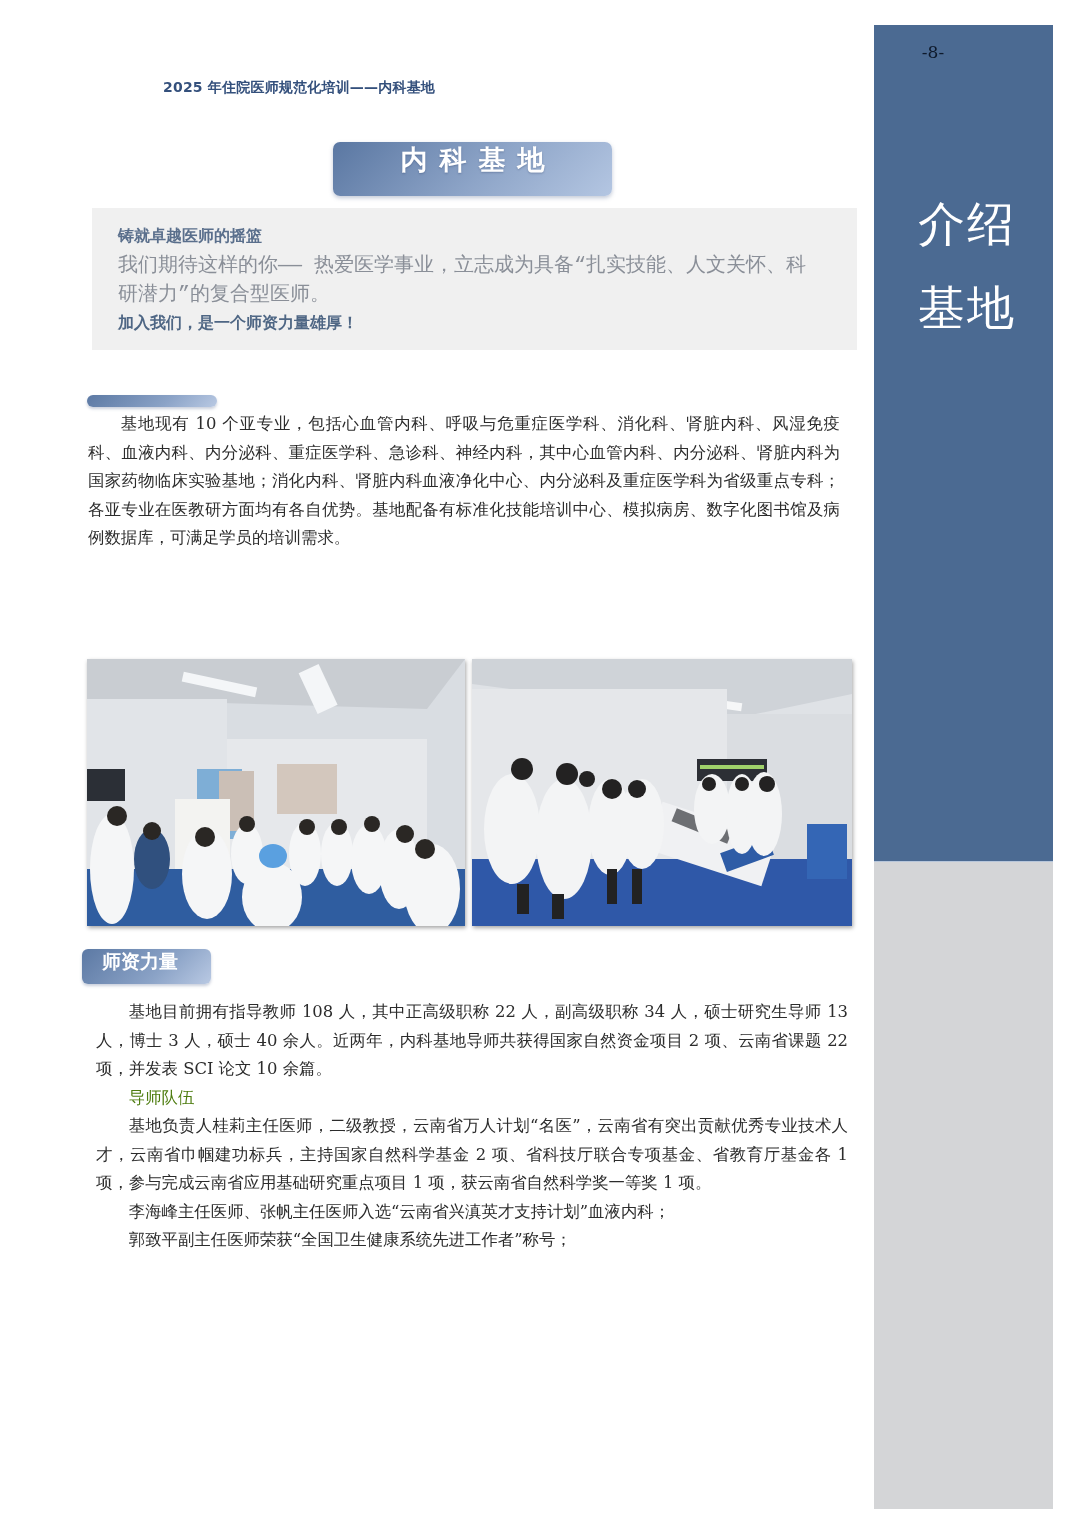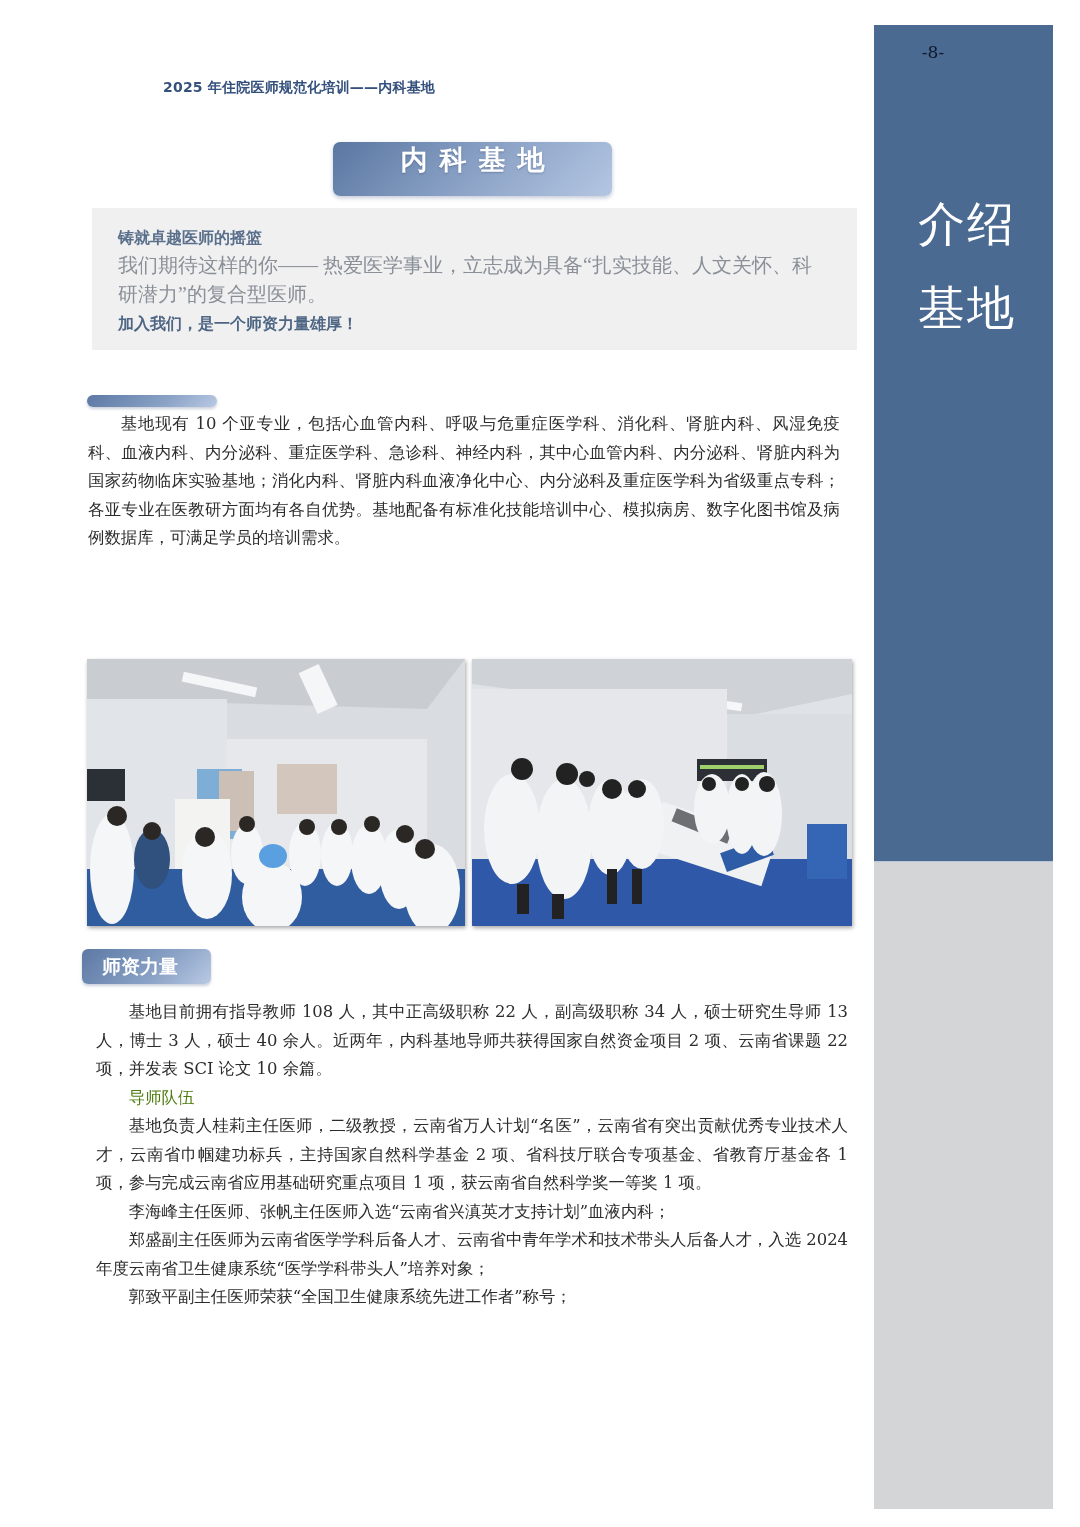--- a/index.html
+++ b/index.html
@@ -23,36 +23,36 @@
   }
   .title-banner span {
     font-family: "DejaVu Sans", "Liberation Sans", sans-serif;
     font-size: 27px; font-weight: bold; color: #ffffff; letter-spacing: 12px;
     padding-left: 12px;
     text-shadow: 0 1px 2px rgba(40,60,100,0.35);
   }
   .intro-box {
     position: absolute; left: 92px; top: 208px; width: 765px; height: 142px;
     background: #f0f0f0; box-sizing: border-box; padding: 16px 26px 0 26px;
-    font-family: Liberation Serif, serif;
+    font-family: Liberation Mono, monospace;
   }
   .intro-box .intro-title {
     font-size: 16px; font-weight: bold; color: #5a6f8c; line-height: 27px;
   }
   .intro-box .intro-body {
     font-size: 20px; color: #8a8f98; line-height: 29px; width: 700px;
   }
   .intro-box .intro-cta {
     font-size: 16px; font-weight: bold; color: #4e6684; line-height: 30px;
   }
   .section-tab {
     position: absolute; border-radius: 6px;
     background: linear-gradient(135deg, #5c79a4 0%, #8aa2c6 60%, #b9c9e3 100%);
     box-shadow: 0 2px 3px rgba(80,100,140,0.3);
-    display: flex; align-items: center; padding-left: 20px; box-sizing: border-box;
+    display: flex; padding-left: 20px; box-sizing: border-box;
   }
   .section-tab span {
     font-family: "DejaVu Sans", "Liberation Sans", sans-serif;
     font-size: 19px; font-weight: bold; color: #ffffff;
   }
   .tab-hidden { left: 87px; top: 395px; width: 130px; height: 12px; overflow: hidden; }
   .tab-faculty { left: 82px; top: 949px; width: 129px; height: 35px; }
   .body-text {
     position: absolute; left: 88px; width: 752px;
     font-size: 16.4px; line-height: 28.5px; color: #2c2c2c;
@@ -194,21 +194,20 @@
 
 <div class="section-tab tab-faculty">
   <span>师资力量</span>
 </div>
 
 <div class="body-text faculty-text">
   <p>基地目前拥有指导教师 108 人，其中正高级职称 22 人，副高级职称 34 人，硕士研究生导师 13 人，博士 3 人，硕士 40 余人。近两年，内科基地导师共获得国家自然资金项目 2 项、云南省课题 22 项，并发表 SCI 论文 10 余篇。</p>
   <p class="sub">导师队伍</p>
   <p>基地负责人桂莉主任医师，二级教授，云南省万人计划“名医”，云南省有突出贡献优秀专业技术人才，云南省巾帼建功标兵，主持国家自然科学基金 2 项、省科技厅联合专项基金、省教育厅基金各 1 项，参与完成云南省应用基础研究重点项目 1 项，获云南省自然科学奖一等奖 1 项。</p>
   <p>李海峰主任医师、张帆主任医师入选“云南省兴滇英才支持计划”血液内科；</p>
-  <p>郑盛副主任医师为云南省医学学科后备人才、云南省中青年学术和技术带头人后备人才，入选 2024 年度云南省卫生健康系统“医学学科带头人”培养对象；</p>
   <p>郭致平副主任医师荣获“全国卫生健康系统先进工作者”称号；</p>
 </div>
 
 <div class="sidebar-blue"></div>
 <div class="sidebar-grey"></div>
 <div class="page-number">-8-</div>
 <div class="sidebar-title">
   <div>介绍</div>
   <div>基地</div>
 </div>

